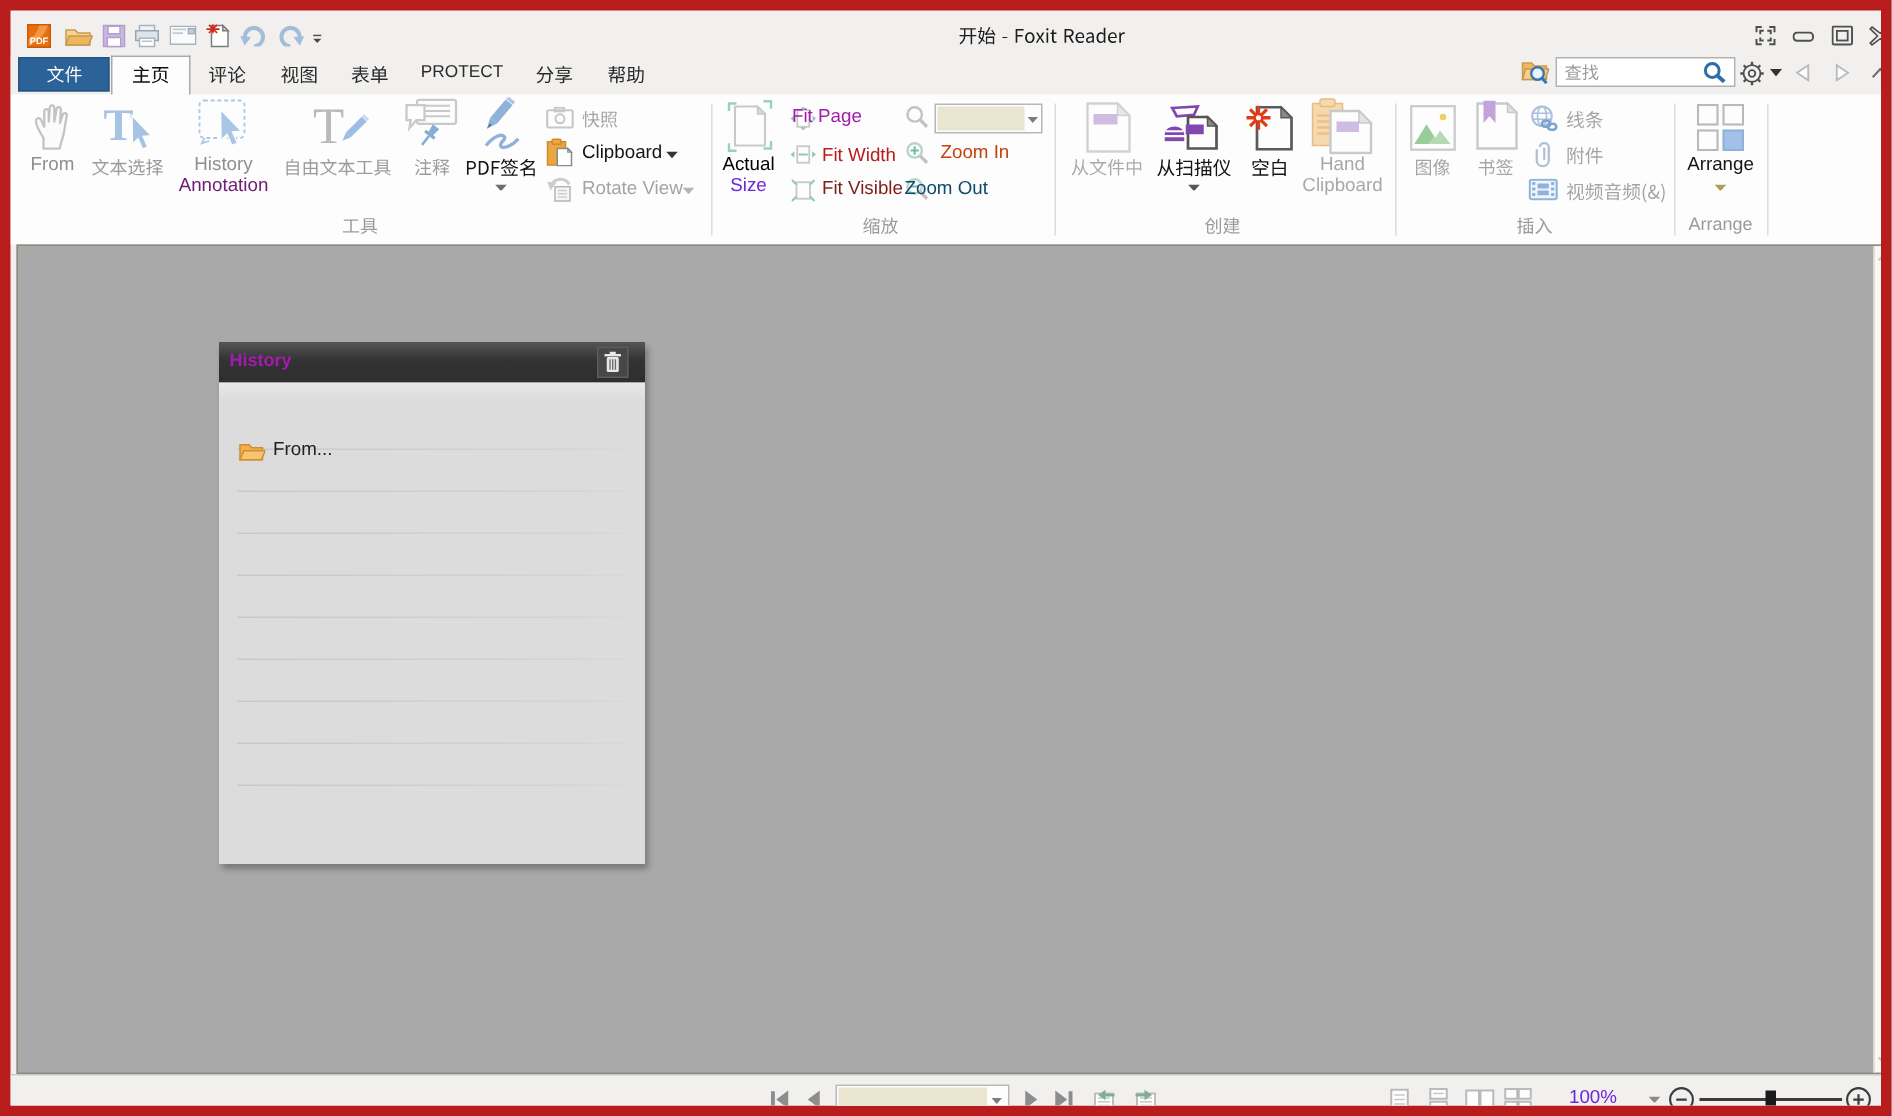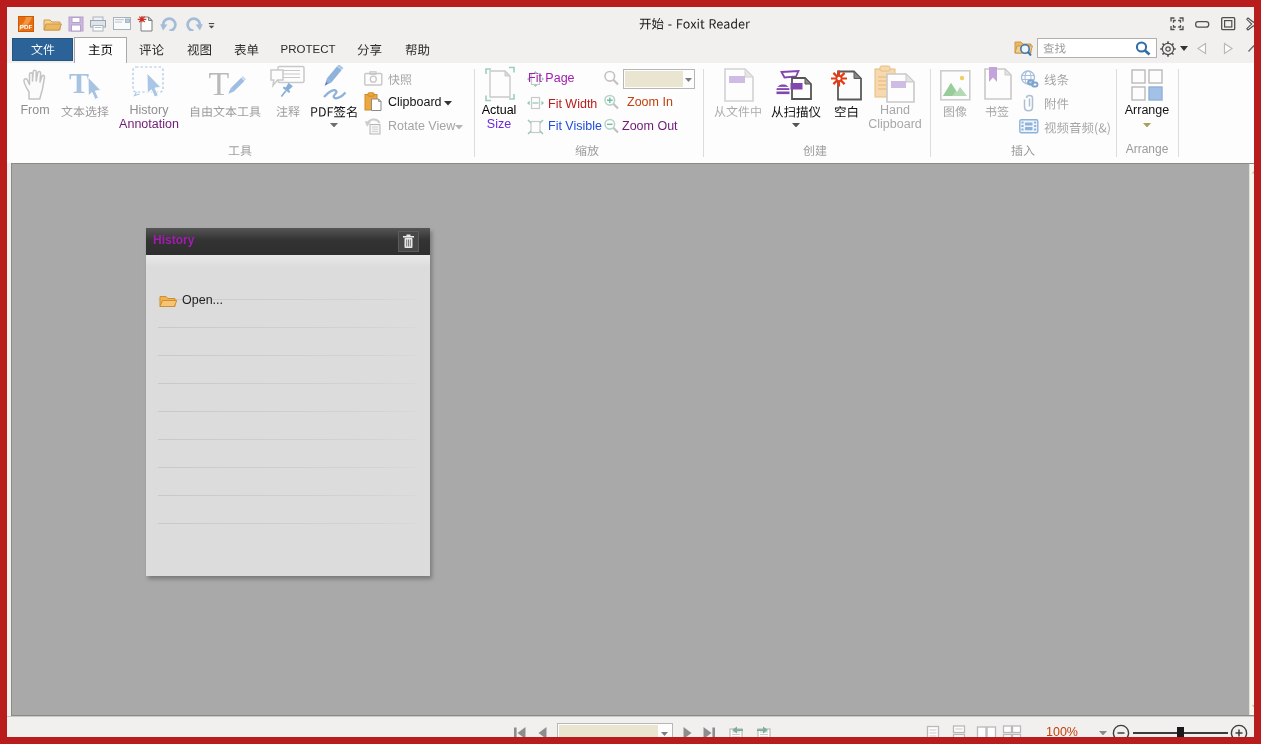--- a/index.html
+++ b/index.html
@@ -273,42 +273,42 @@
     </svg>
     <svg style="position:absolute;left:520px;top:112px;" width="17" height="16" viewBox="0 0 17 16">
       <rect x="4" y="2.5" width="9" height="11" fill="#fdfdfd" stroke="#c9c9c9" stroke-width="1.2"></rect>
 <g stroke="#8fc7b9" stroke-width="1.4" fill="none">
         <path d="M1 1 L4 4 M16 1 L13 4 M1 15 L4 12 M16 15 L13 12"></path>
 <path d="M0.5 3.5 L0.5 0.5 L3.5 0.5 M13.5 0.5 L16.5 0.5 L16.5 3.5 M16.5 12.5 L16.5 15.5 L13.5 15.5 M3.5 15.5 L0.5 15.5 L0.5 12.5" stroke-width="0"></path>
       </g>
     </svg>
     <div style="position:absolute;left:521px;top:77.0px;transform:translate(0,-100%);font:400 12.5px 'Liberation Sans',sans-serif;color:#a21caf;white-space:nowrap;line-height:12.5px">Fit Page</div>
     <div style="position:absolute;left:541.0px;top:103px;transform:translate(0,-100%);font:400 12.5px 'Liberation Sans',sans-serif;color:#b91c1c;white-space:nowrap;line-height:12.5px">Fit Width</div>
-    <div style="position:absolute;left:541.0px;top:125.0px;transform:translate(0,-100%);font:400 12.5px 'Liberation Sans',sans-serif;color:#1d4ed8;white-space:nowrap;line-height:12.5px">Fit Visible</div>
+    <div style="position:absolute;left:541.0px;top:125.0px;transform:translate(0,-100%);font:400 12.5px 'Liberation Sans',sans-serif;color:#7f1d1d;white-space:nowrap;line-height:12.5px">Fit Visible</div>
     <svg style="position:absolute;left:596px;top:63px;" width="17" height="17" viewBox="0 0 17 17">
       <circle cx="6.8" cy="6.3" r="4.8" fill="none" stroke="#c2c2c2" stroke-width="1.6"></circle>
 <path d="M10.3 9.8 L15 14.5" stroke="#c2c2c2" stroke-width="2.2"></path>
     </svg>
     <div style="position:absolute;left:616px;top:62px;width:72px;height:20px;background:#fdfdfd;border:1px solid #b7b7b7"></div>
     <div style="position:absolute;left:618px;top:64px;width:58px;height:16px;background:#e9e5d0"></div>
     <svg style="position:absolute;left:677.5px;top:70.5px" width="7" height="4">
       <path d="M0 0 L7 0 L3.5 4 Z" fill="#7d7d7d"></path>
     </svg>
     <svg style="position:absolute;left:596px;top:87px;" width="17" height="17" viewBox="0 0 17 17">
       <circle cx="6.8" cy="6.3" r="4.8" fill="none" stroke="#b9d4c9" stroke-width="1.6"></circle>
 <path d="M10.3 9.8 L15 14.5" stroke="#c2c2c2" stroke-width="2.2"></path>
 <path d="M4 6.3 L9.6 6.3 M6.8 3.5 L6.8 9.1" stroke="#6fbf9f" stroke-width="1.4"></path>
     </svg>
     <div style="position:absolute;left:620.0px;top:101.0px;transform:translate(0,-100%);font:400 12.5px 'Liberation Sans',sans-serif;color:#c2410c;white-space:nowrap;line-height:12.5px">Zoom In</div>
     <svg style="position:absolute;left:596px;top:111px;" width="17" height="17" viewBox="0 0 17 17">
       <circle cx="6.8" cy="6.3" r="4.8" fill="none" stroke="#b9d4c9" stroke-width="1.6"></circle>
 <path d="M10.3 9.8 L15 14.5" stroke="#c2c2c2" stroke-width="2.2"></path>
 <path d="M4 6.3 L9.6 6.3" stroke="#6fbf9f" stroke-width="1.4"></path>
     </svg>
-    <div style="position:absolute;left:615px;top:125.0px;transform:translate(0,-100%);font:400 12.5px 'Liberation Sans',sans-serif;color:#701a75;white-space:nowrap;line-height:12.5px">Zoom Out</div>
+    <div style="position:absolute;left:596px;top:125.0px;transform:translate(0,-100%);font:400 12.5px 'Liberation Sans',sans-serif;color:#0c4a6e;white-space:nowrap;line-height:12.5px">Zoom Out</div>
     <svg style="position:absolute;left:714px;top:60px;" width="36" height="36" viewBox="0 0 36 36">
       <path d="M4 2 L24 2 L32 10 L32 34 L4 34 Z" fill="#fdfdfd" stroke="#d2d2d2" stroke-width="1.6"></path>
 <path d="M24 2 L32 10 L24 10 Z" fill="#e6e6e6" stroke="#d2d2d2"></path>
 <rect x="8" y="9" width="16" height="7" fill="#cebce2"></rect>
     </svg>
     <svg style="position:absolute;left:707.0px;top:98.0px;overflow:visible" width="48.0" height="13.2">
       <path transform="translate(0,11.04)" fill="#a8a8a8" d="M3.1 -9.8C3.0 -5.4 2.5 -1.8 0.5 0.3C0.7 0.5 1.2 0.8 1.4 0.9C2.6 -0.5 3.3 -2.4 3.6 -4.8C4.4 -3.9 5.1 -2.7 5.4 -2.0L6.1 -2.6C5.7 -3.5 4.7 -4.9 3.8 -6.0C4.0 -7.2 4.0 -8.4 4.1 -9.8ZM7.8 -9.8C7.5 -5.2 6.9 -1.7 4.5 0.3C4.7 0.4 5.2 0.7 5.3 0.9C6.6 -0.3 7.4 -2.0 8.0 -4.0C8.5 -2.2 9.4 -0.3 10.8 0.8C11.0 0.6 11.3 0.2 11.5 0.0C9.7 -1.3 8.7 -3.8 8.3 -5.9C8.5 -7.1 8.6 -8.4 8.7 -9.8Z M17.1 -9.9C17.4 -9.3 17.8 -8.5 18.0 -8.0L19.0 -8.3C18.8 -8.8 18.4 -9.6 18.0 -10.2ZM12.6 -8.0V-7.1H14.5C15.2 -5.3 16.1 -3.7 17.4 -2.4C16.0 -1.3 14.4 -0.5 12.4 0.1C12.6 0.3 12.9 0.7 13.0 0.9C15.0 0.3 16.7 -0.6 18.0 -1.8C19.4 -0.6 21.0 0.3 23.0 0.9C23.1 0.6 23.4 0.2 23.6 0.0C21.7 -0.4 20.1 -1.3 18.7 -2.4C19.9 -3.6 20.9 -5.2 21.6 -7.1H23.4V-8.0ZM18.0 -3.0C16.9 -4.2 16.0 -5.5 15.4 -7.1H20.5C19.9 -5.5 19.1 -4.1 18.0 -3.0Z M27.8 -4.1V-3.2H31.2V1.0H32.1V-3.2H35.4V-4.1H32.1V-6.7H34.9V-7.6H32.1V-9.9H31.2V-7.6H29.6C29.8 -8.2 29.9 -8.7 30.0 -9.3L29.2 -9.5C28.9 -7.9 28.4 -6.4 27.7 -5.4C27.9 -5.3 28.3 -5.0 28.5 -4.9C28.8 -5.4 29.1 -6.0 29.4 -6.7H31.2V-4.1ZM27.2 -10.0C26.6 -8.2 25.5 -6.4 24.4 -5.2C24.5 -5.0 24.8 -4.6 24.9 -4.4C25.3 -4.8 25.6 -5.2 26.0 -5.8V0.9H26.9V-7.2C27.3 -8.0 27.7 -8.9 28.1 -9.8Z M41.5 -10.1V-7.9H37.2V-2.2H38.1V-3.0H41.5V0.9H42.4V-3.0H45.9V-2.3H46.8V-7.9H42.4V-10.1ZM38.1 -3.9V-7.1H41.5V-3.9ZM45.9 -3.9H42.4V-7.1H45.9Z"></path>
     </svg>
     <svg style="position:absolute;left:763px;top:58px;" width="52" height="38" viewBox="0 0 52 38">
       <path d="M11.5 7 L28.5 6 L26 11.5 L14.5 12.5 Z" fill="none" stroke="#8246b0" stroke-width="1.8"></path>
@@ -440,21 +440,21 @@
     <div style="position:absolute;left:151px;top:376px;width:260px;height:1px;background:linear-gradient(90deg,#c9c9c9,#d2d2d2 80%,#d9d9d9)"></div>
     <div style="position:absolute;left:151px;top:404px;width:260px;height:1px;background:linear-gradient(90deg,#c9c9c9,#d2d2d2 80%,#d9d9d9)"></div>
     <div style="position:absolute;left:151px;top:432px;width:260px;height:1px;background:linear-gradient(90deg,#c9c9c9,#d2d2d2 80%,#d9d9d9)"></div>
     <div style="position:absolute;left:151px;top:460px;width:260px;height:1px;background:linear-gradient(90deg,#c9c9c9,#d2d2d2 80%,#d9d9d9)"></div>
     <div style="position:absolute;left:151px;top:488px;width:260px;height:1px;background:linear-gradient(90deg,#c9c9c9,#d2d2d2 80%,#d9d9d9)"></div>
     <div style="position:absolute;left:151px;top:516px;width:260px;height:1px;background:linear-gradient(90deg,#c9c9c9,#d2d2d2 80%,#d9d9d9)"></div>
     <svg style="position:absolute;left:152px;top:287px;" width="18" height="14" viewBox="0 0 18 14">
       <path d="M1 2.5 L7 2.5 L9 4.5 L16 4.5 L16 12.5 L1 12.5 Z" fill="#f2b14e" stroke="#d08f2e"></path>
 <path d="M3.5 6.5 L17.8 6.5 L15.3 12.5 L1 12.5 Z" fill="#f6c573" stroke="#d08f2e"></path>
     </svg>
-    <div style="position:absolute;left:175.0px;top:299.0px;transform:translate(0,-100%);font:400 12.5px 'Liberation Sans',sans-serif;color:#1f1f1f;white-space:nowrap;line-height:12.5px">Open...</div>
+    <div style="position:absolute;left:175.0px;top:299.0px;transform:translate(0,-100%);font:400 12.5px 'Liberation Sans',sans-serif;color:#1f1f1f;white-space:nowrap;line-height:12.5px">From...</div>
     <div style="position:absolute;left:0;top:709px;width:1259px;height:33px;background:#f1f0ef;border-top:1px solid #c9c9c9"></div>
     <svg style="position:absolute;left:506px;top:719px;" width="13" height="14" viewBox="0 0 13 14">
       <rect x="1" y="1.5" width="2.6" height="11" fill="#8d8d8d"></rect>
 <path d="M12.5 1 L4.5 7 L12.5 13 Z" fill="#8d8d8d"></path>
     </svg>
     <svg style="position:absolute;left:530px;top:719px;" width="11" height="14" viewBox="0 0 11 14">
       <path d="M9.5 1 L1.5 7 L9.5 13 Z" fill="#8d8d8d"></path>
     </svg>
     <div style="position:absolute;left:550px;top:716px;width:116px;height:20px;background:#fdfdfd;border:1px solid #b7b7b7"></div>
     <div style="position:absolute;left:552px;top:718px;width:99px;height:16px;background:#e9e5d0"></div>
@@ -506,21 +506,21 @@
       </g>
     </svg>
     <svg style="position:absolute;left:995px;top:718px;" width="20" height="17" viewBox="0 0 20 17">
       <g fill="#fdfdfd" stroke="#b9b9b9" stroke-width="1.3">
 <rect x="1.5" y="1" width="8" height="6.5"></rect>
         <rect x="10.5" y="1" width="8" height="6.5"></rect>
 <rect x="1.5" y="9.5" width="8" height="6.5"></rect>
         <rect x="10.5" y="9.5" width="8" height="6.5"></rect>
       </g>
     </svg>
-    <div style="position:absolute;left:1039.0px;top:731.0px;transform:translate(0,-100%);font:400 12.5px 'Liberation Sans',sans-serif;color:#c2410c;white-space:nowrap;line-height:12.5px">100%</div>
+    <div style="position:absolute;left:1039.0px;top:731.0px;transform:translate(0,-100%);font:400 12.5px 'Liberation Sans',sans-serif;color:#6d28d9;white-space:nowrap;line-height:12.5px">100%</div>
     <svg style="position:absolute;left:1092.0px;top:723.8px" width="8" height="4.5">
       <path d="M0 0 L8 0 L4.0 4.5 Z" fill="#8a8a8a"></path>
     </svg>
     <svg style="position:absolute;left:1105px;top:717px;" width="18" height="18" viewBox="0 0 18 18">
       <circle cx="9" cy="9" r="7.6" fill="none" stroke="#3c3c3c" stroke-width="1.4"></circle>
 <path d="M5.5 9 L12.5 9" stroke="#3c3c3c" stroke-width="1.5"></path>
     </svg>
     <div style="position:absolute;left:1126px;top:725px;width:95px;height:2px;background:#3c3c3c"></div>
     <div style="position:absolute;left:1170px;top:720px;width:7px;height:12px;background:#1a1a1a"></div>
     <svg style="position:absolute;left:1223px;top:717px;" width="18" height="18" viewBox="0 0 18 18">

